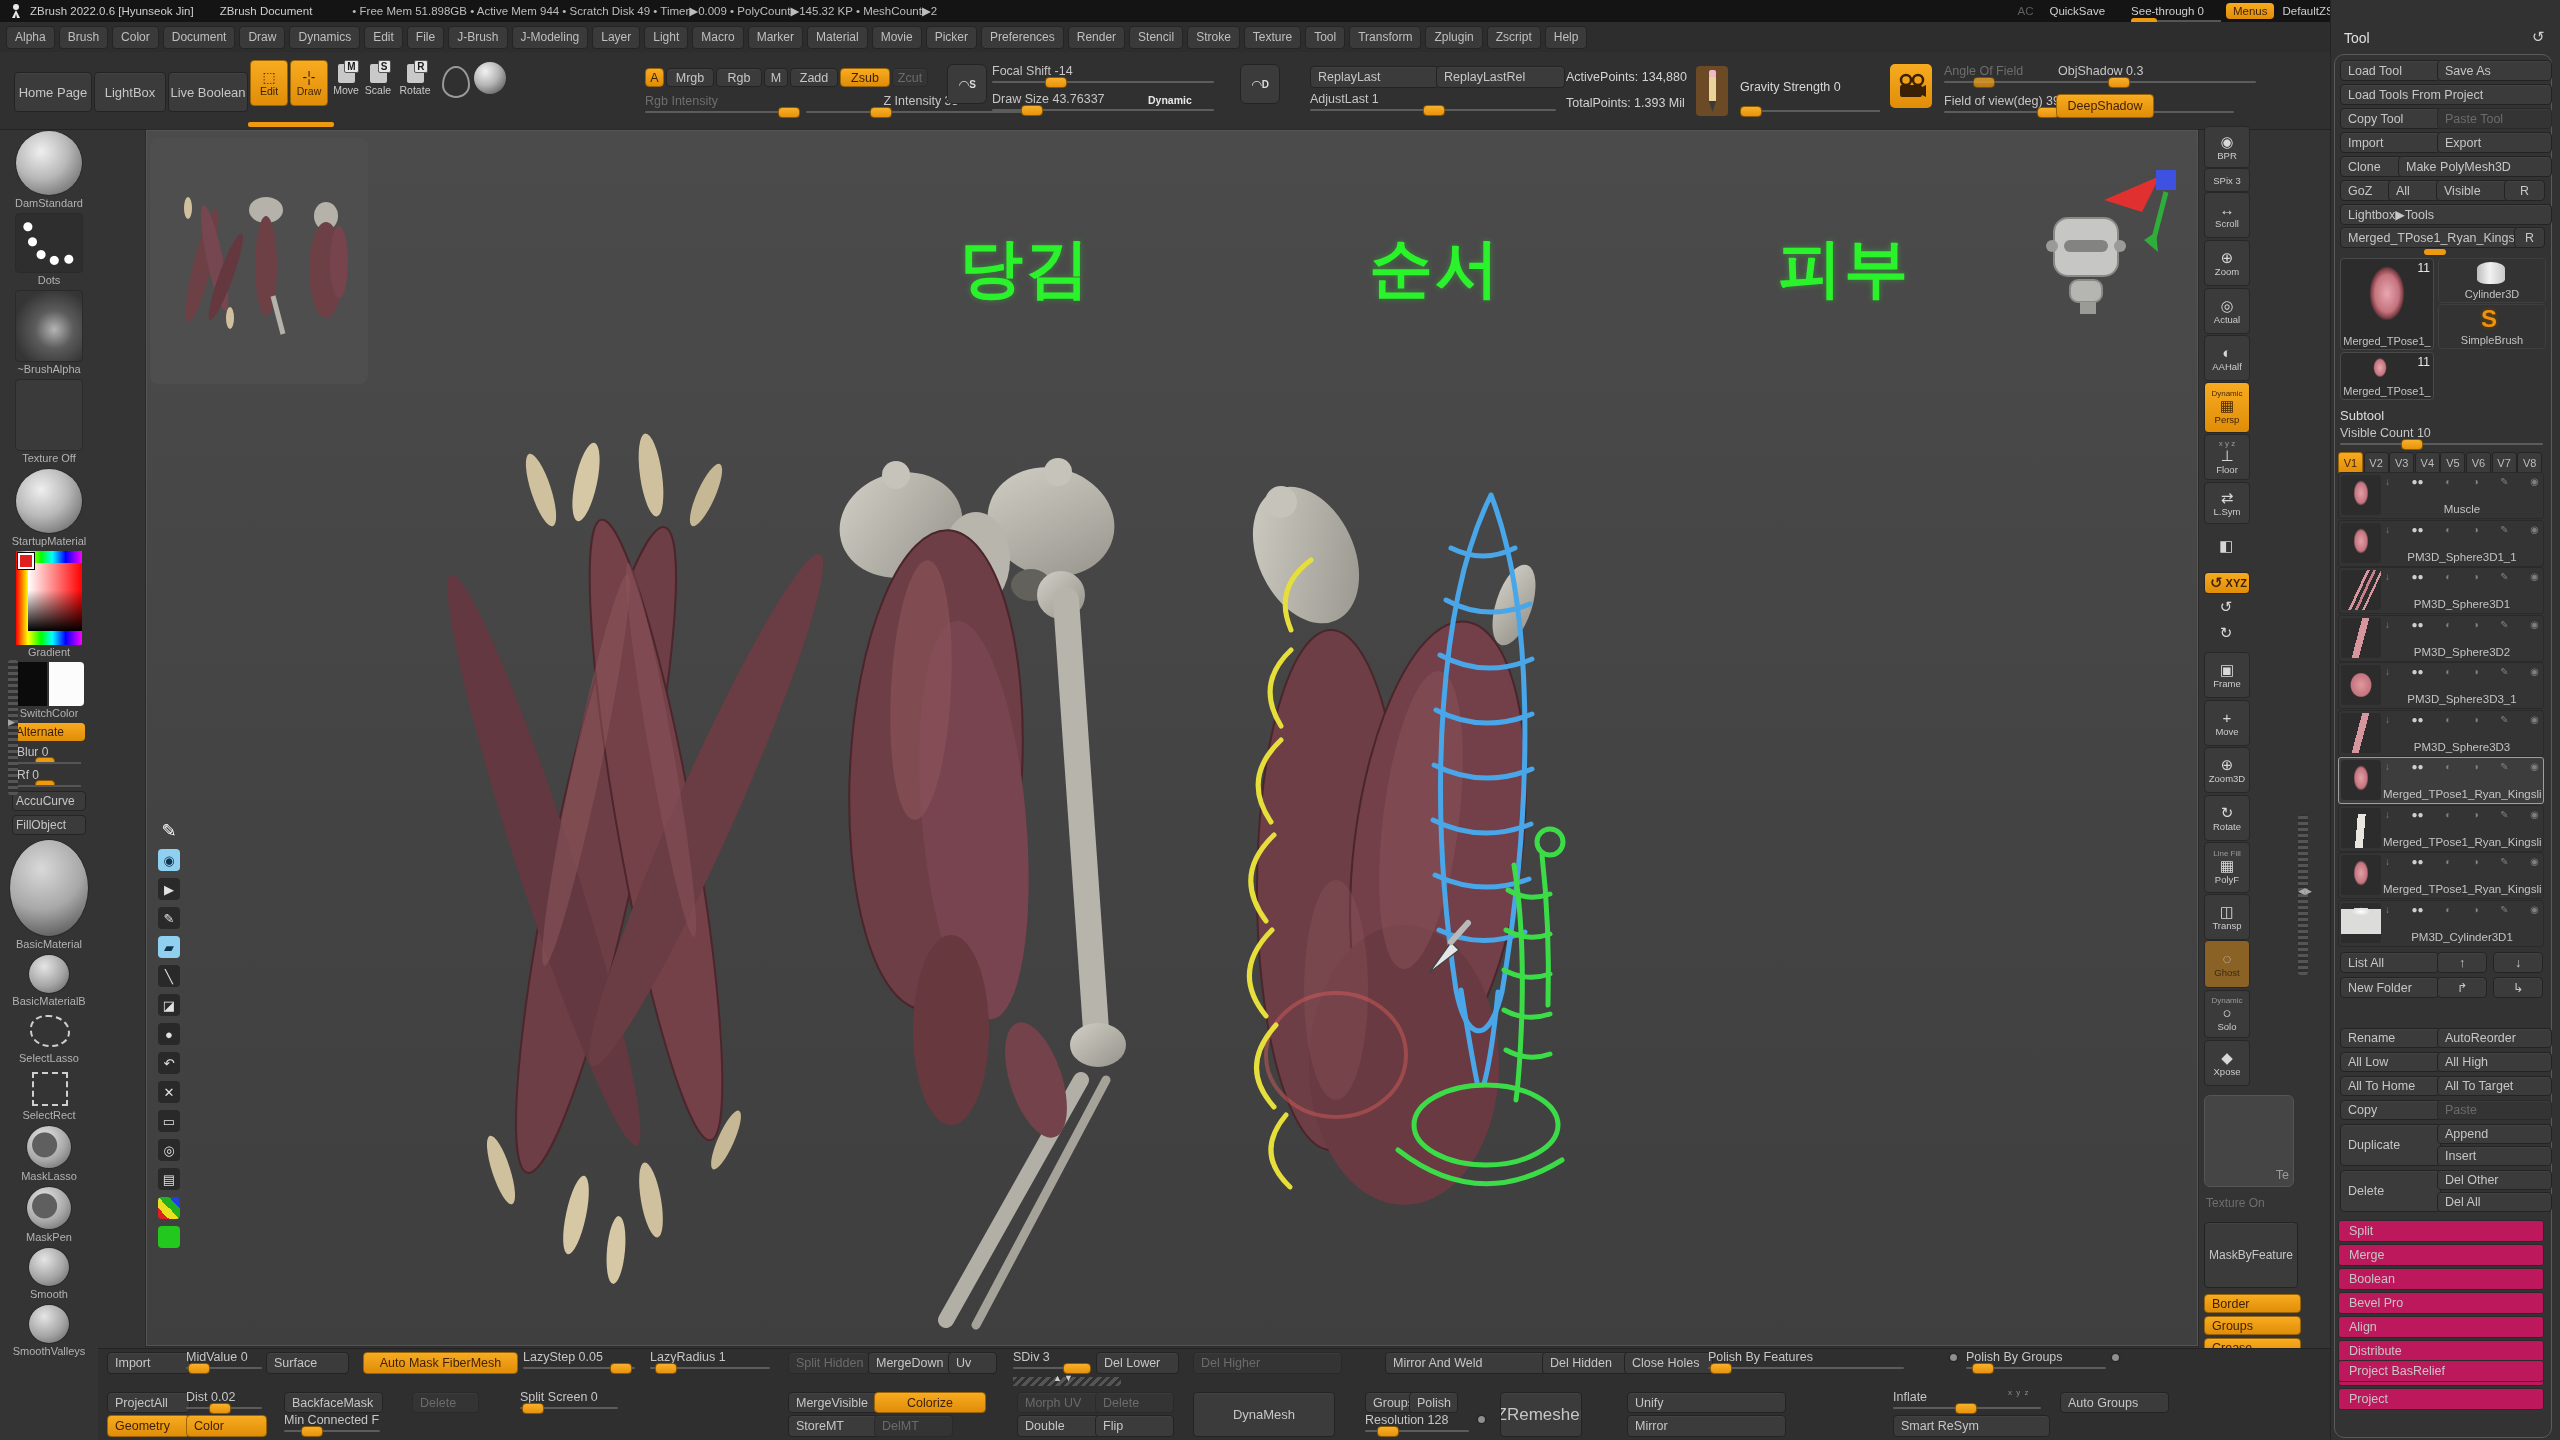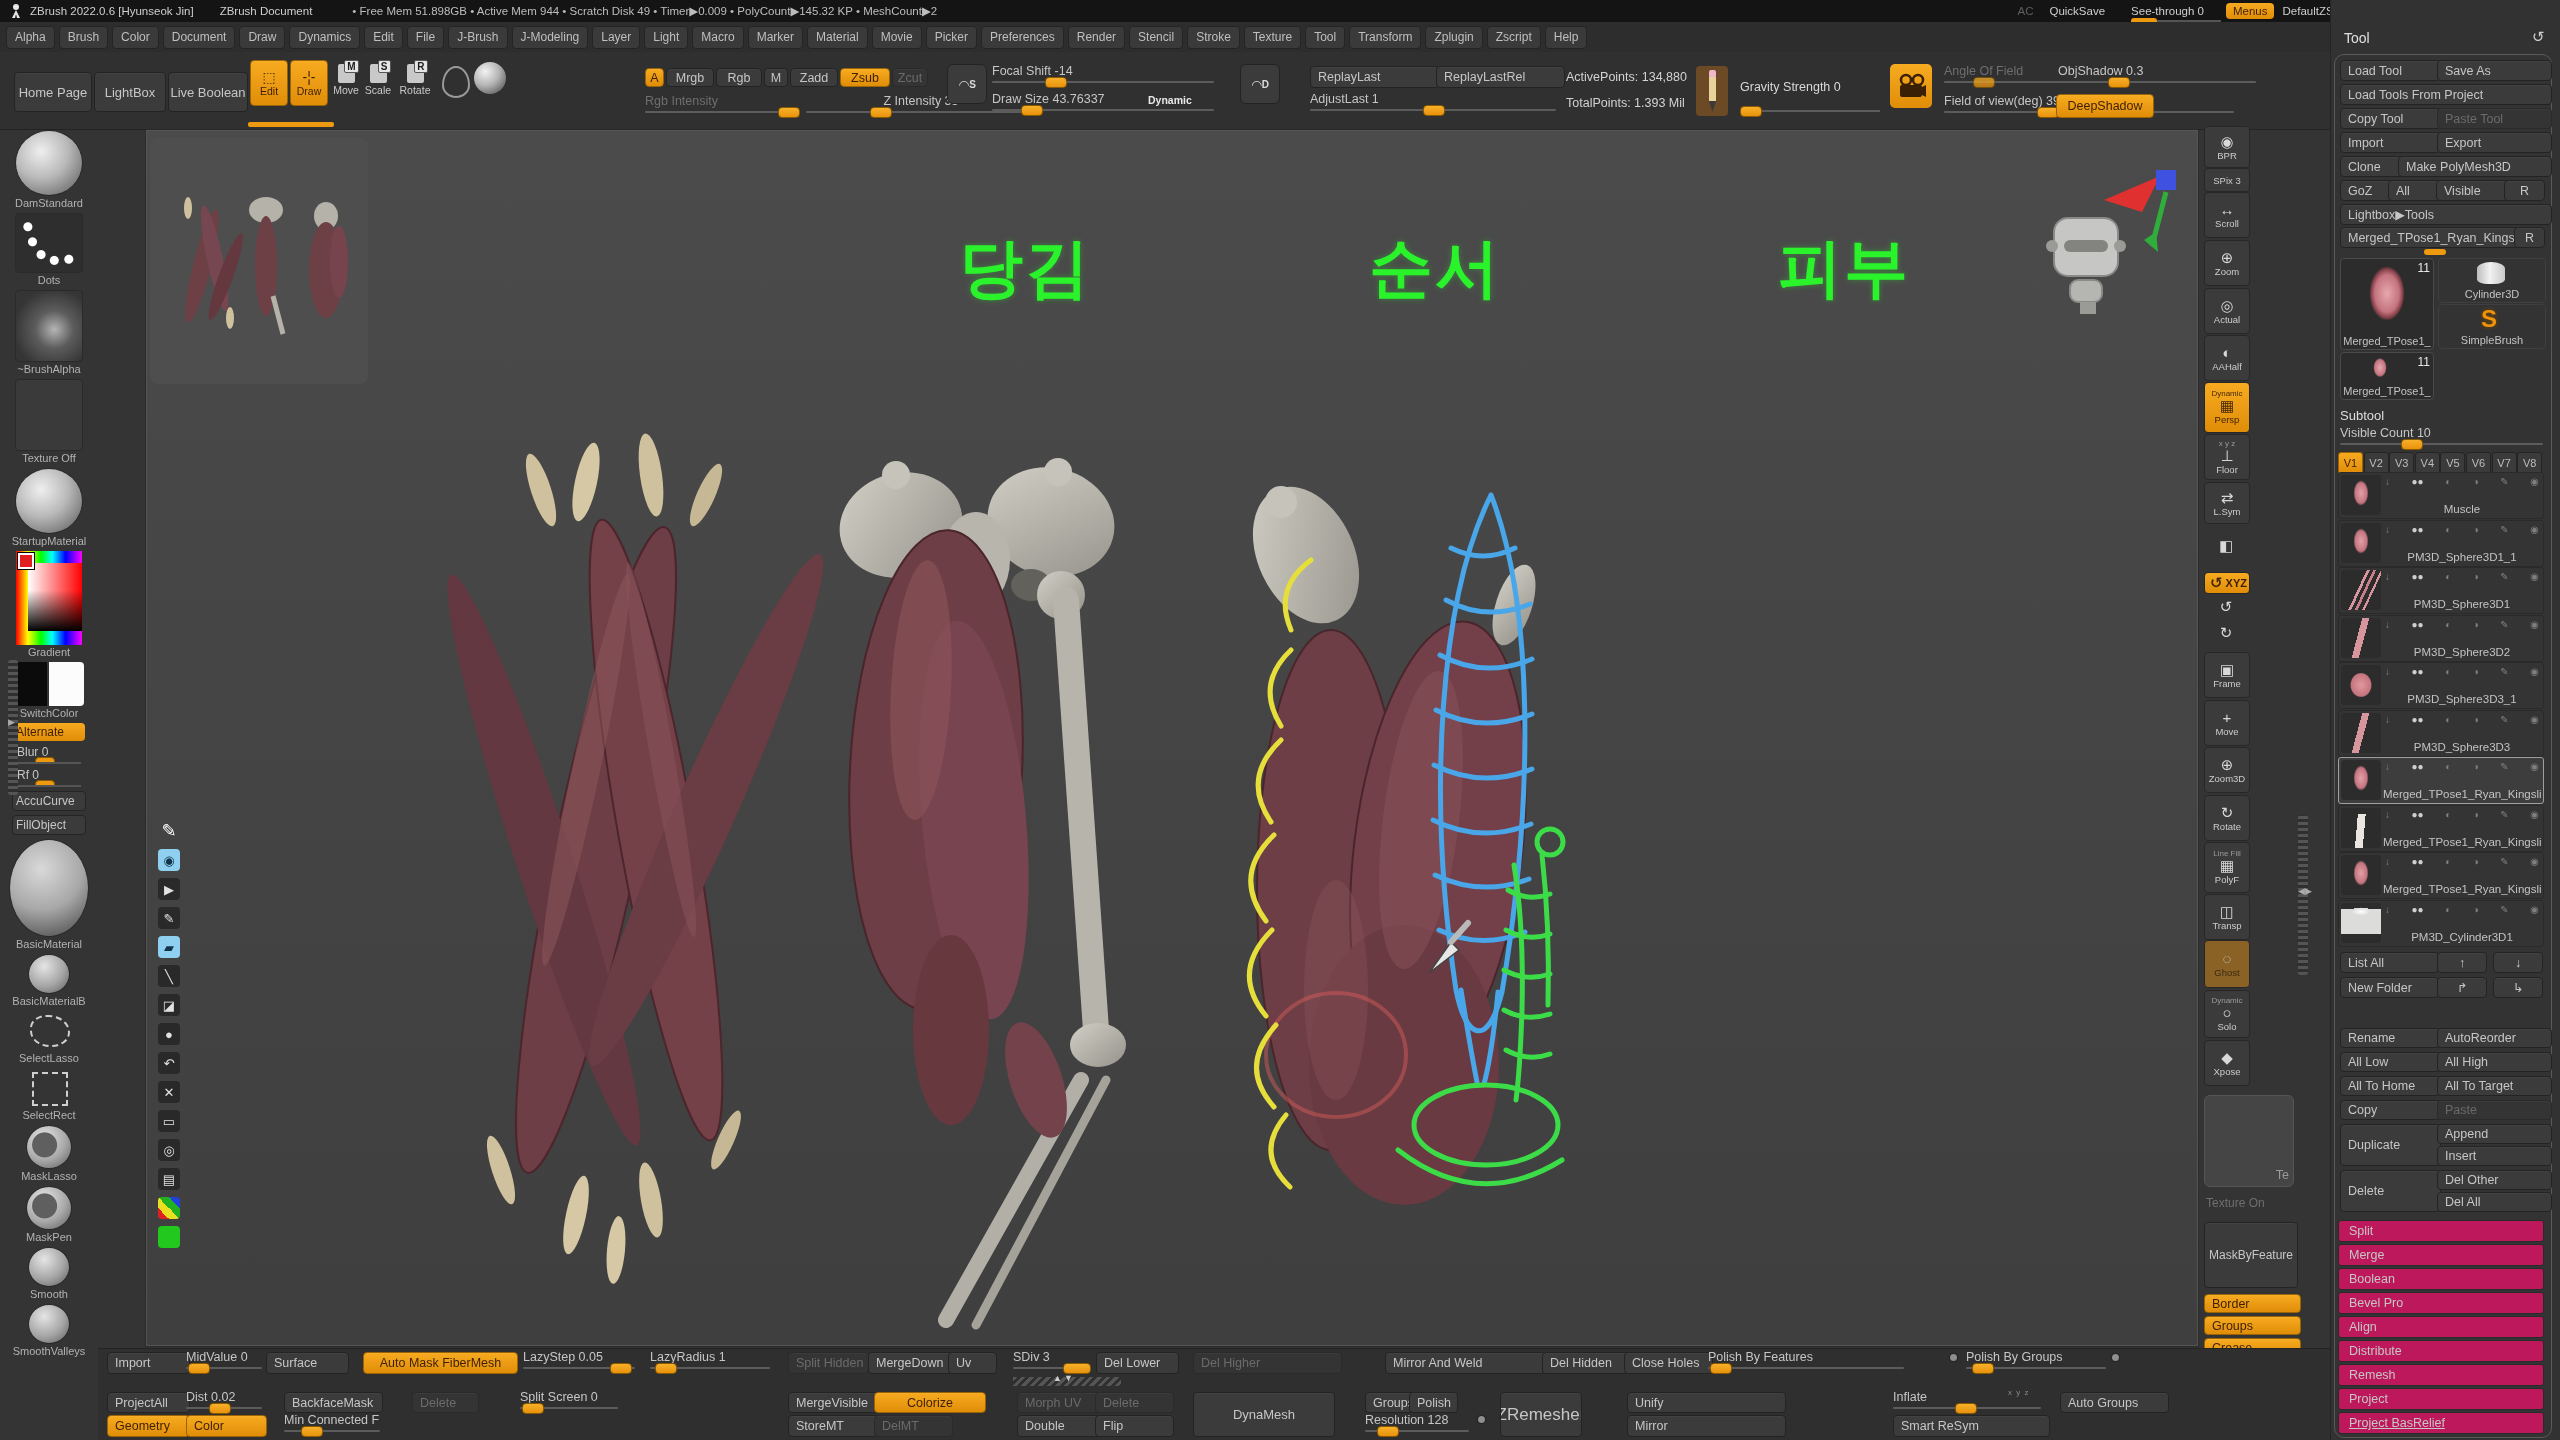--- a/index.html
+++ b/index.html
@@ -984,21 +984,21 @@
     <div id="sec-host">
 
     <div class="section-row" style="top: 1220px;">Split</div>
         <div class="section-row" style="top: 1244px;">Merge</div>
         <div class="section-row" style="top: 1268px;">Boolean</div>
         <div class="section-row" style="top: 1292px;">Bevel Pro</div>
         <div class="section-row" style="top: 1316px;">Align</div>
         <div class="section-row" style="top: 1340px;">Distribute</div>
         <div class="section-row" style="top: 1364px;">Remesh</div>
         <div class="section-row" style="top: 1388px;">Project</div>
-        <div class="section-row" style="top: 1412px; text-decoration: underline;">Project BasRelief</div>
+        <div class="section-row" style="top: 1360px;">Project BasRelief</div>
       </div>
   </div>
 
   <div class="bottombar"></div>
   <div class="layer">
 
     <div class="btn left" style="left:107px;top:1352px;width:74px;height:20px">Import</div>
     <div class="zsl" style="left:186px;top:1350px;width:76px">
       <div class="zl">MidValue 0</div>
       <div class="zt">

